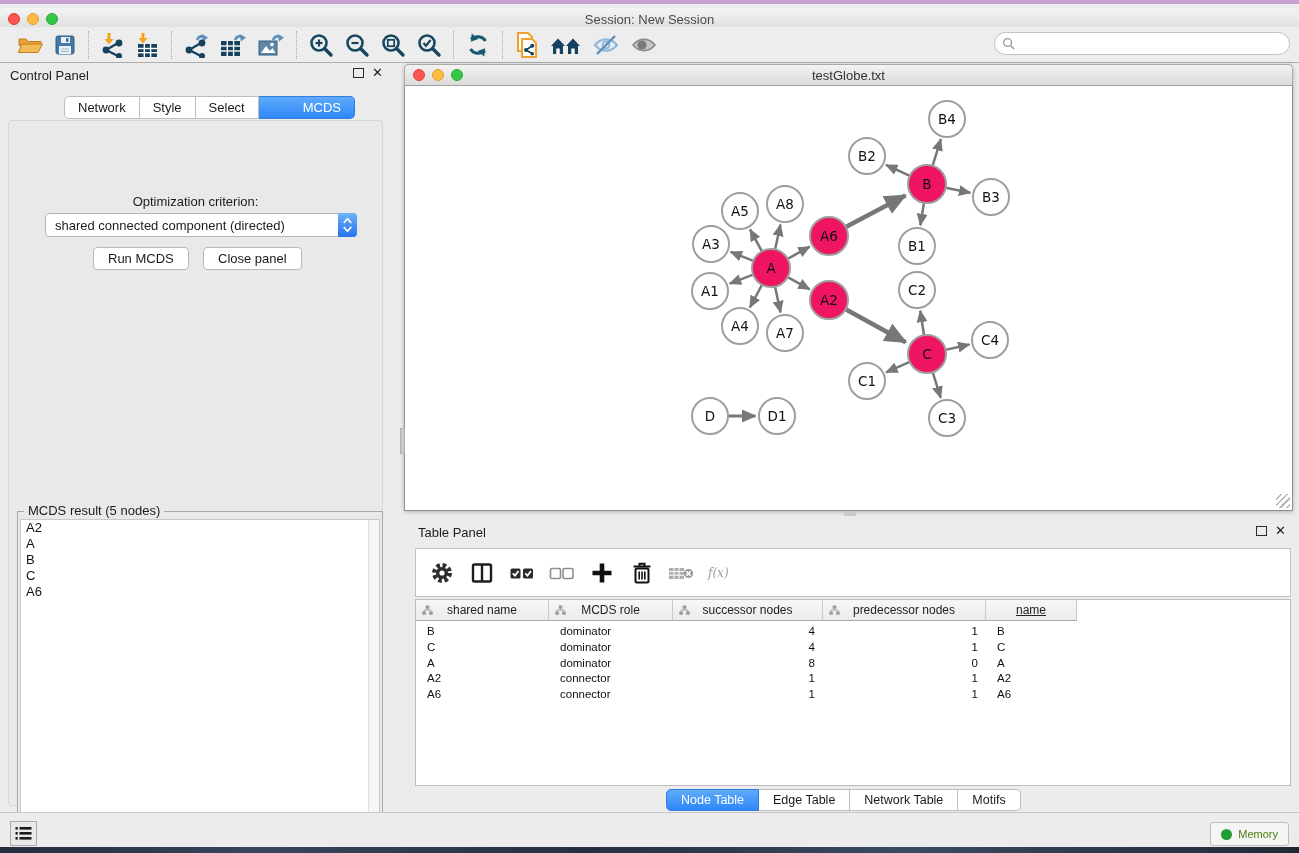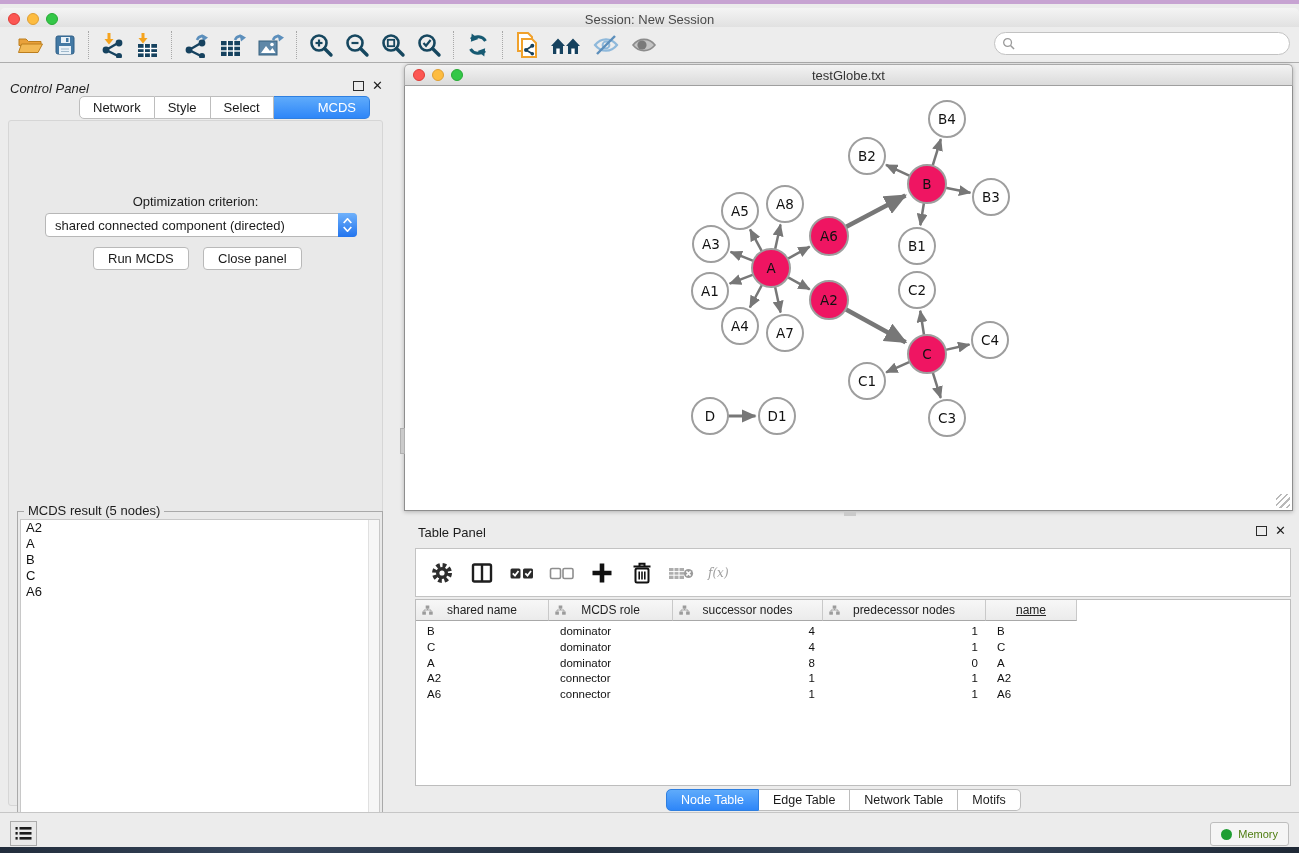--- a/index.html
+++ b/index.html
@@ -27,33 +27,33 @@
   .toolbar { position:absolute; left:0; top:27px; width:1299px; height:36px; background:#EDEDED;
     border-bottom:1px solid #ADADAD; display:flex; align-items:center; }
   .tbtn { height:30px; display:flex; align-items:center; justify-content:center; padding:0 5px; cursor:default; }
   .tsep { width:1px; height:28px; margin:0 6px; border-left:1px dotted #A8A8A8; }
   .searchbox { position:absolute; right:9px; top:5px; width:296px; height:23px; background:#fff;
     border:1px solid #C2C2C2; border-radius:12px; display:flex; align-items:center; padding-left:7px; }
   .searchbox input { border:none; outline:none; background:transparent; font-size:12px; width:250px; margin-left:4px; }
 
   
   .cpanel { position:absolute; left:0; top:63px; width:390px; height:749px; background:#ECECEC; }
-  .cp-head { position:absolute; left:0; top:15px; width:100%; height:22px;font-style:italic; }
+  .cp-head { position:absolute; left:0; top:2px; width:100%; height:22px; }
   .cp-title { position:absolute; left:10px; top:3px; font-size:13px; color:#1d1d1d; }
   .panel-btns { position:absolute; right:7px; top:3px; display:flex; gap:8px; align-items:center; }
   .float-ico { width:11px; height:10px; border:1.6px solid #2b2b2b; display:inline-block; }
   .close-ico { font-size:13px; font-weight:bold; color:#1b1b1b; line-height:10px; }
 
   .seg { display:flex; }
   .seg .segb { background:#fff; border:1px solid #BDBDBD; border-left:none; padding:3px 13px;
     font-size:13px; color:#1a1a1a; font-family:inherit; }
   .seg .segb:first-child { border-left:1px solid #BDBDBD; border-radius:5px 0 0 5px; }
   .seg .segb:last-child { border-radius:0 5px 5px 0;padding-left:44px; }
   .seg .segb.active { background:linear-gradient(#5FABFB,#2E86F8); border-color:#2F7FE0; color:#fff; }
-  #cp-tabs { position:absolute; left:79px; top:33px;justify-content:space-between; }
+  #cp-tabs { position:absolute; left:64px; top:33px;justify-content:space-between; }
 
   .cp-body { position:absolute; left:8px; top:57px; width:375px; height:686px; background:#E9E9E9;
     border:1px solid #D6D6D6; border-radius:3px; }
   .opt-label { position:absolute; left:0; width:100%; top:73px; text-align:center; font-size:13px; color:#1c1c1c; }
   .dropdown { position:absolute; left:36px; top:92px; width:312px; height:24px; background:#fff;
     border:1px solid #B7B7B7; border-radius:4px; display:flex; align-items:center; }
   .dropdown .dd-text { font-size:13px; color:#1b1b1b; margin-left:9px; flex:1; white-space:nowrap; overflow:hidden; }
   .dd-step { width:19px; height:24px; margin:-1px -1px 0 0; border-radius:0 4px 4px 0;
     background:linear-gradient(#6FB1FB,#2274EE); display:flex; flex-direction:column;
     align-items:center; justify-content:center; gap:2px; }

